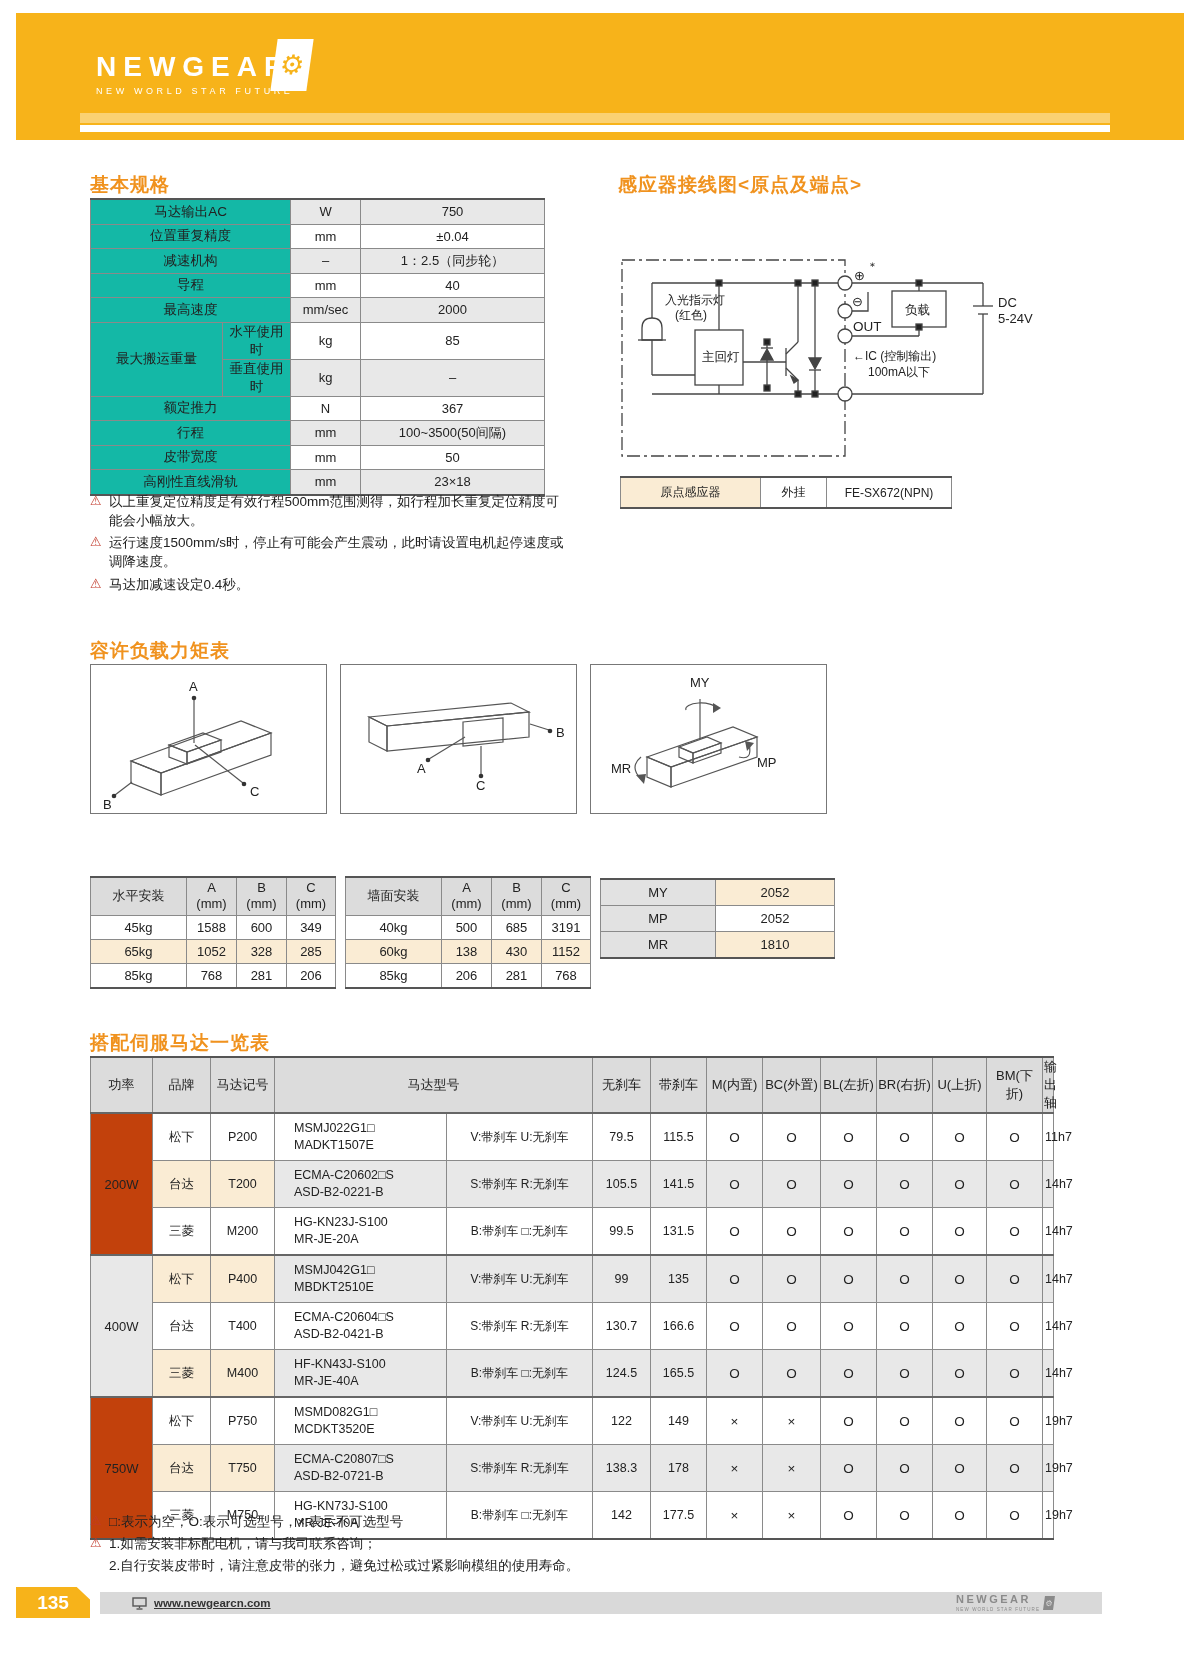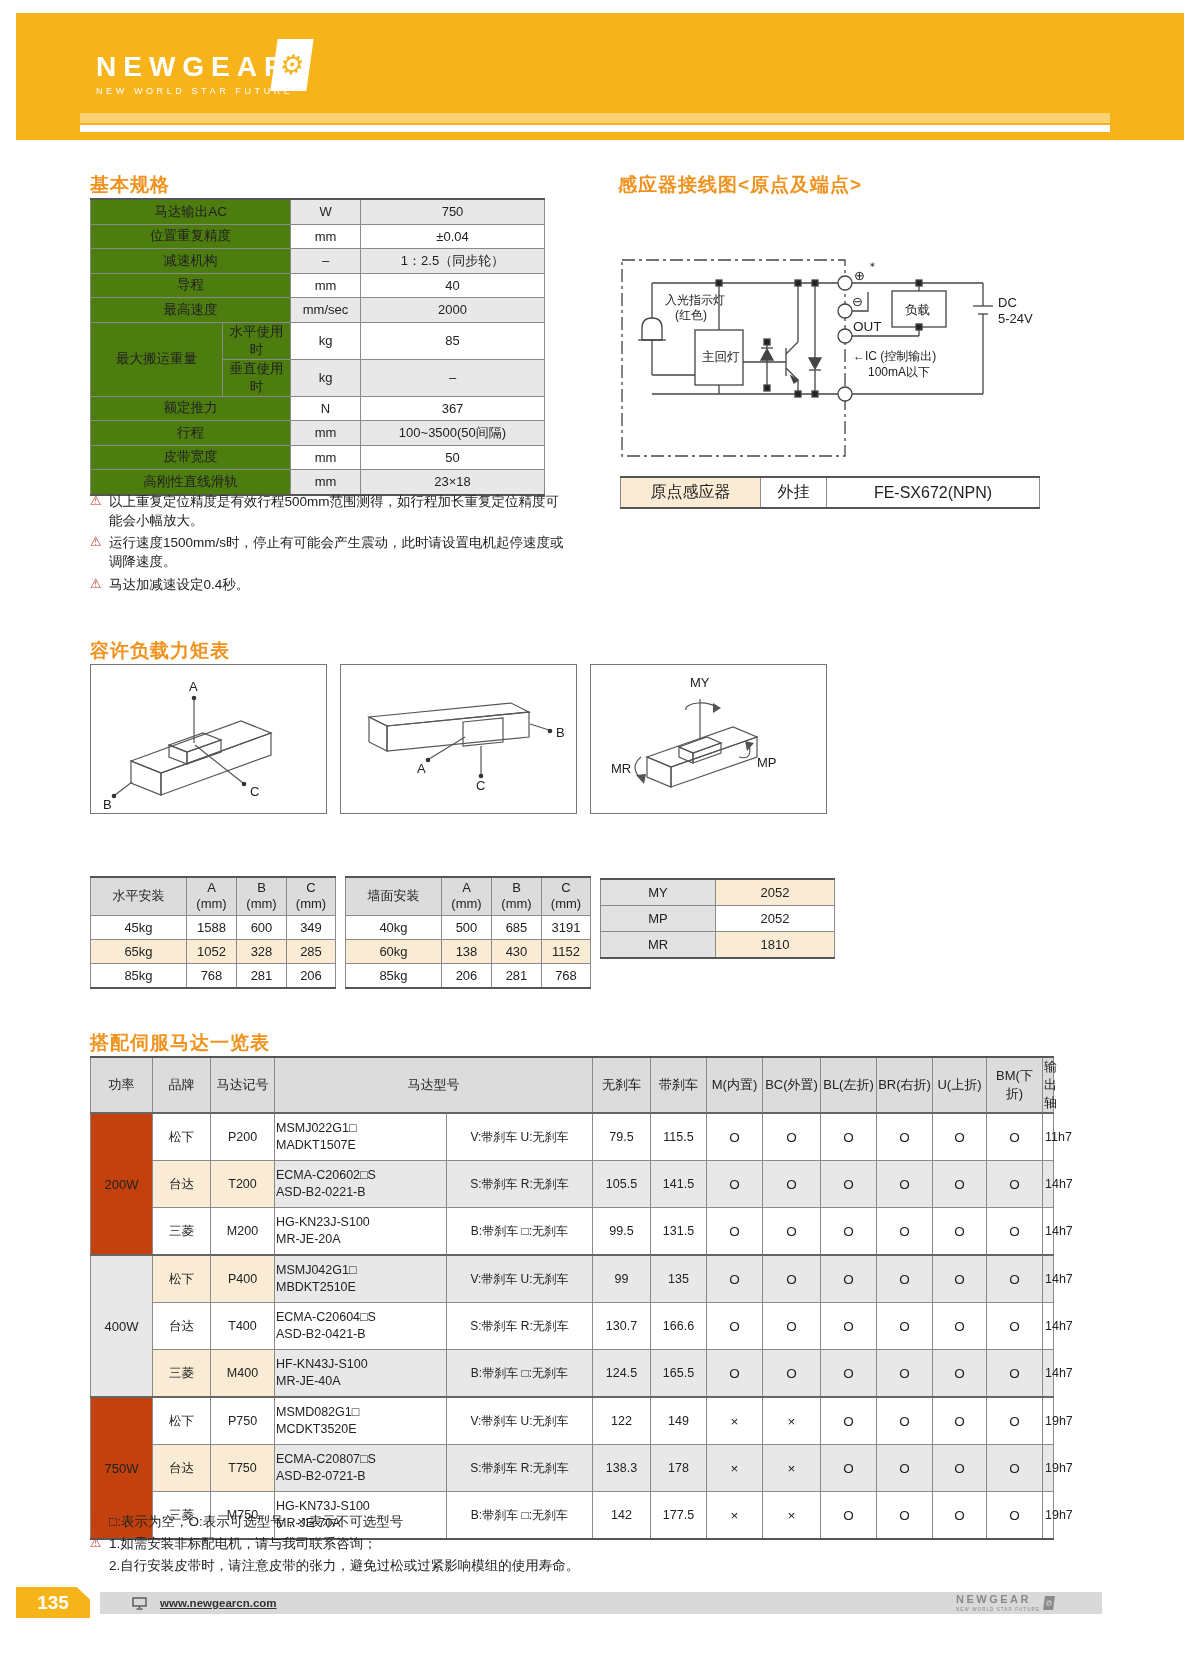--- a/index.html
+++ b/index.html
@@ -16,62 +16,62 @@
   .stripe1{position:absolute;left:64px;top:100px;right:74px;height:10px;background:#FAD173;}
   .stripe2{position:absolute;left:64px;top:112px;right:74px;height:7px;background:#fff;}
   
   .sec-title{position:absolute;font-size:19px;font-weight:bold;color:#F0921E;letter-spacing:1px;}
   
   table{border-collapse:collapse;table-layout:fixed;}
   td,th{border:1px solid #8a8a8a;}
   .spec{position:absolute;left:90px;top:198px;width:455px;font-size:13px;
         border-top:2px solid #555;border-bottom:2px solid #555;}
   .spec td{text-align:center;height:23.5px;padding:0 2px;}
-  .spec td.lbl{background:#4d7c0f;font-size:13.5px;}
+  .spec td.lbl{background:#14b8a6;font-size:13.5px;}
   .spec tr:nth-child(odd) td.unit,.spec tr:nth-child(odd) td.val{background:#E8E8E8;}
   
   .notes{position:absolute;width:482px;}
   .note{display:flex;font-size:13.5px;line-height:1.42;margin-bottom:3px;color:#222;}
   .warn,.warn-spacer{flex:0 0 19px;color:#C23A2B;font-size:13px;line-height:1.45;}
   
   .wiring-svg{position:absolute;left:620px;top:210px;}
   .wiring-svg text{font-size:12px;fill:#222;}
-  .sensor-table{position:absolute;left:620px;top:476px;width:420px;font-size:16px;
+  .sensor-table{position:absolute;left:620px;top:476px;width:332px;font-size:12px;
         border-top:2px solid #555;border-bottom:2px solid #555;}
   .sensor-table td{text-align:center;height:27px;}
   .sensor-table td.lbl{background:#FAECD4;}
   
   .lbox{position:absolute;top:664px;width:235px;height:148px;border:1px solid #777;background:#fff;}
   .mtable{position:absolute;font-size:13px;border-top:2px solid #555;border-bottom:2px solid #555;}
   .mtable th{background:#DCDCDC;font-weight:normal;padding:2px 0;line-height:1.25;}
   .mtable td{text-align:center;height:21px;}
   .mtable tr.beige td{background:#FAECD4;}
   .m3 td.mlbl{background:#E2E2E2;}
   .m3 tr.beige td.mlbl{background:#E2E2E2;}
   .m3 tr.beige td.mval{background:#FAECD4;}
   .m3 td{height:23px;}
   
   .servo{position:absolute;left:90px;top:1056px;width:964px;font-size:12.5px;
          border-top:2px solid #555;border-bottom:2px solid #555;}
   .servo th{background:#DCDCDC;font-weight:normal;font-size:13px;height:25px;padding:0 1px;}
   .servo td{text-align:center;height:46px;padding:0 2px;}
-  .servo td.model{text-align:left;padding-left:1px;line-height:1.4;}
+  .servo td.model{text-align:left;padding-left:19px;line-height:1.4;}
   .servo td.brake{font-size:12px;}
   .servo td.opt{font-size:13.5px;}
   .servo tr.shaded td{background:#E8E8E8;}
   .servo tr.shaded td.brand,.servo tr.shaded td.code{background:#FAECD4;}
   .servo td.power{background:#c2410c;font-size:13px;}
   .servo tr.gstart td{border-top:2px solid #666;}
   
   .page-badge{position:absolute;left:16px;top:1587px;width:74px;height:31px;background:#F7B31A;
       color:#fff;font-weight:bold;font-size:19px;text-align:center;line-height:31px;
       clip-path:polygon(0 0,82% 0,100% 40%,100% 100%,0 100%);}
   .footer-bar{position:absolute;left:100px;top:1592px;width:1002px;height:22px;background:#D9D9D9;
       display:flex;align-items:center;}
-  .footer-url{margin-left:32px;display:flex;align-items:flex-start;gap:13px;color:#333;
+  .footer-url{margin-left:32px;display:flex;align-items:flex-start;gap:7px;color:#333;
       font-size:11.5px;font-weight:bold;text-decoration:underline;cursor:pointer;}
   .footer-logo{margin-left:auto;margin-right:48px;color:#8a8a8a;display:flex;align-items:center;gap:4px;}
   .fl-brand{font-size:11px;font-weight:bold;letter-spacing:2.5px;line-height:1;}
   .fl-tag{font-size:4.5px;letter-spacing:1.1px;margin-top:2px;}
   .fl-gear{width:10px;height:14px;background:#8a8a8a;transform:skewX(-8deg);display:flex;
       align-items:center;justify-content:center;color:#D9D9D9;font-size:8px;}
   .diag text{font-size:13px;fill:#222;}
 </style>
 </head>
 <body>

